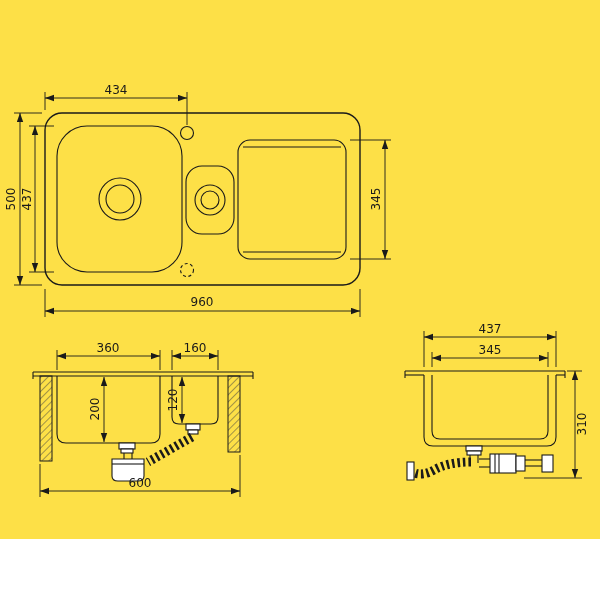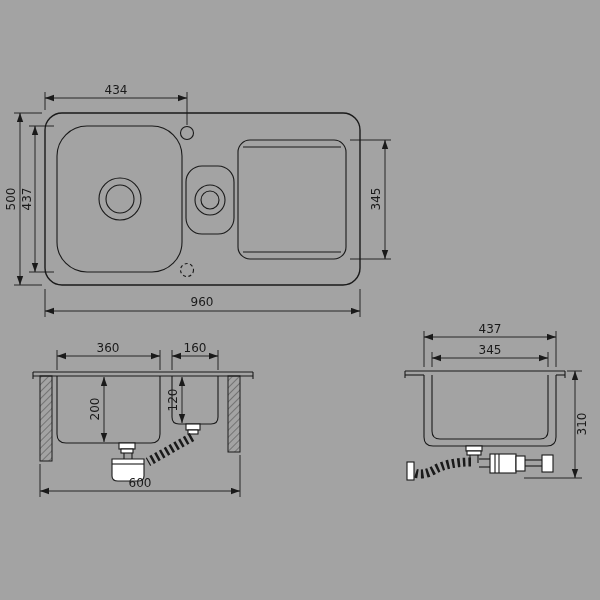--- a/index.html
+++ b/index.html
@@ -1,16 +1,16 @@
 <!DOCTYPE html>
 <html><head>
 <meta charset="utf-8">
 <style>
   html,body{margin:0;padding:0;background:#ffffff;}
-  .canvas{width:600px;height:600px;position:relative;background:#a3a3a3;overflow:hidden;}
+  .canvas{width:600px;height:539px;position:relative;background:#fde047;overflow:hidden;}
   svg{display:block;}
   svg text{font-family:"DejaVu Sans", sans-serif;font-size:12px;fill:#1a1a1a;}
   .ol{fill:none;stroke:#1a1a1a;stroke-width:1.4;}
   .tl{fill:none;stroke:#1a1a1a;stroke-width:1.1;}
   .dl{fill:none;stroke:#1a1a1a;stroke-width:0.9;}
   .fw{fill:#ffffff;stroke:#1a1a1a;stroke-width:1.1;}
   .rib{fill:none;stroke:#1a1a1a;stroke-width:9;}
 </style>
 </head>
 <body>

